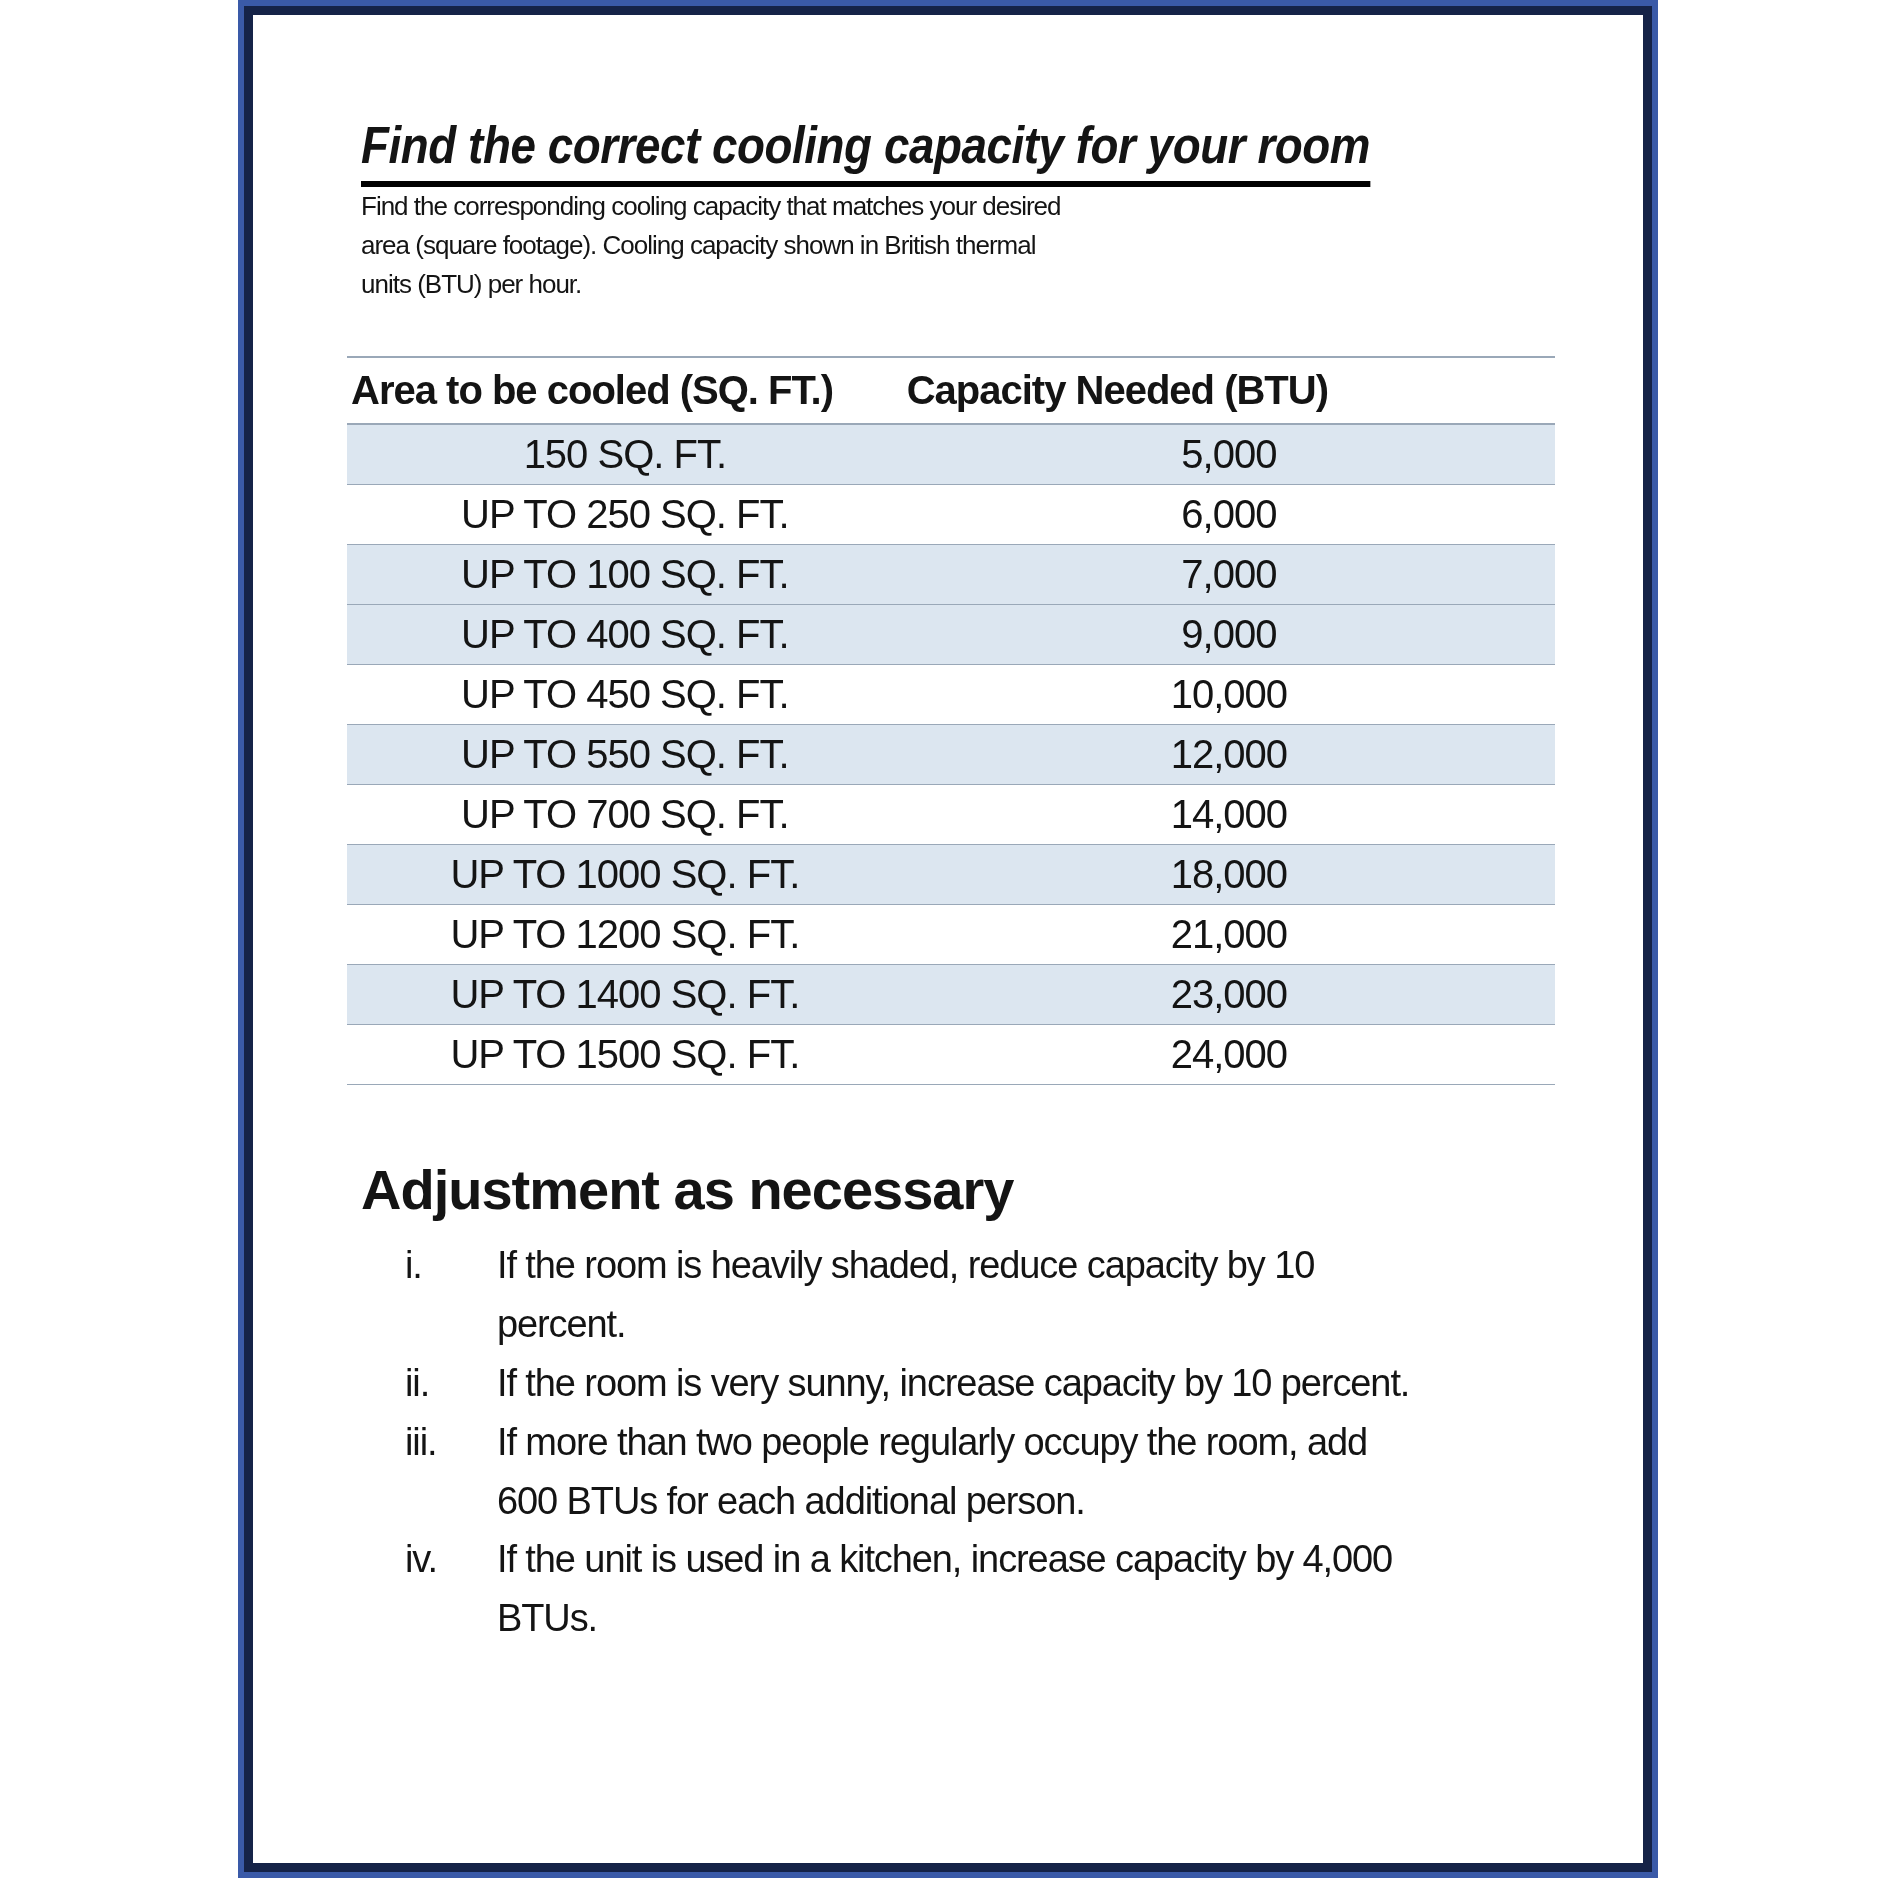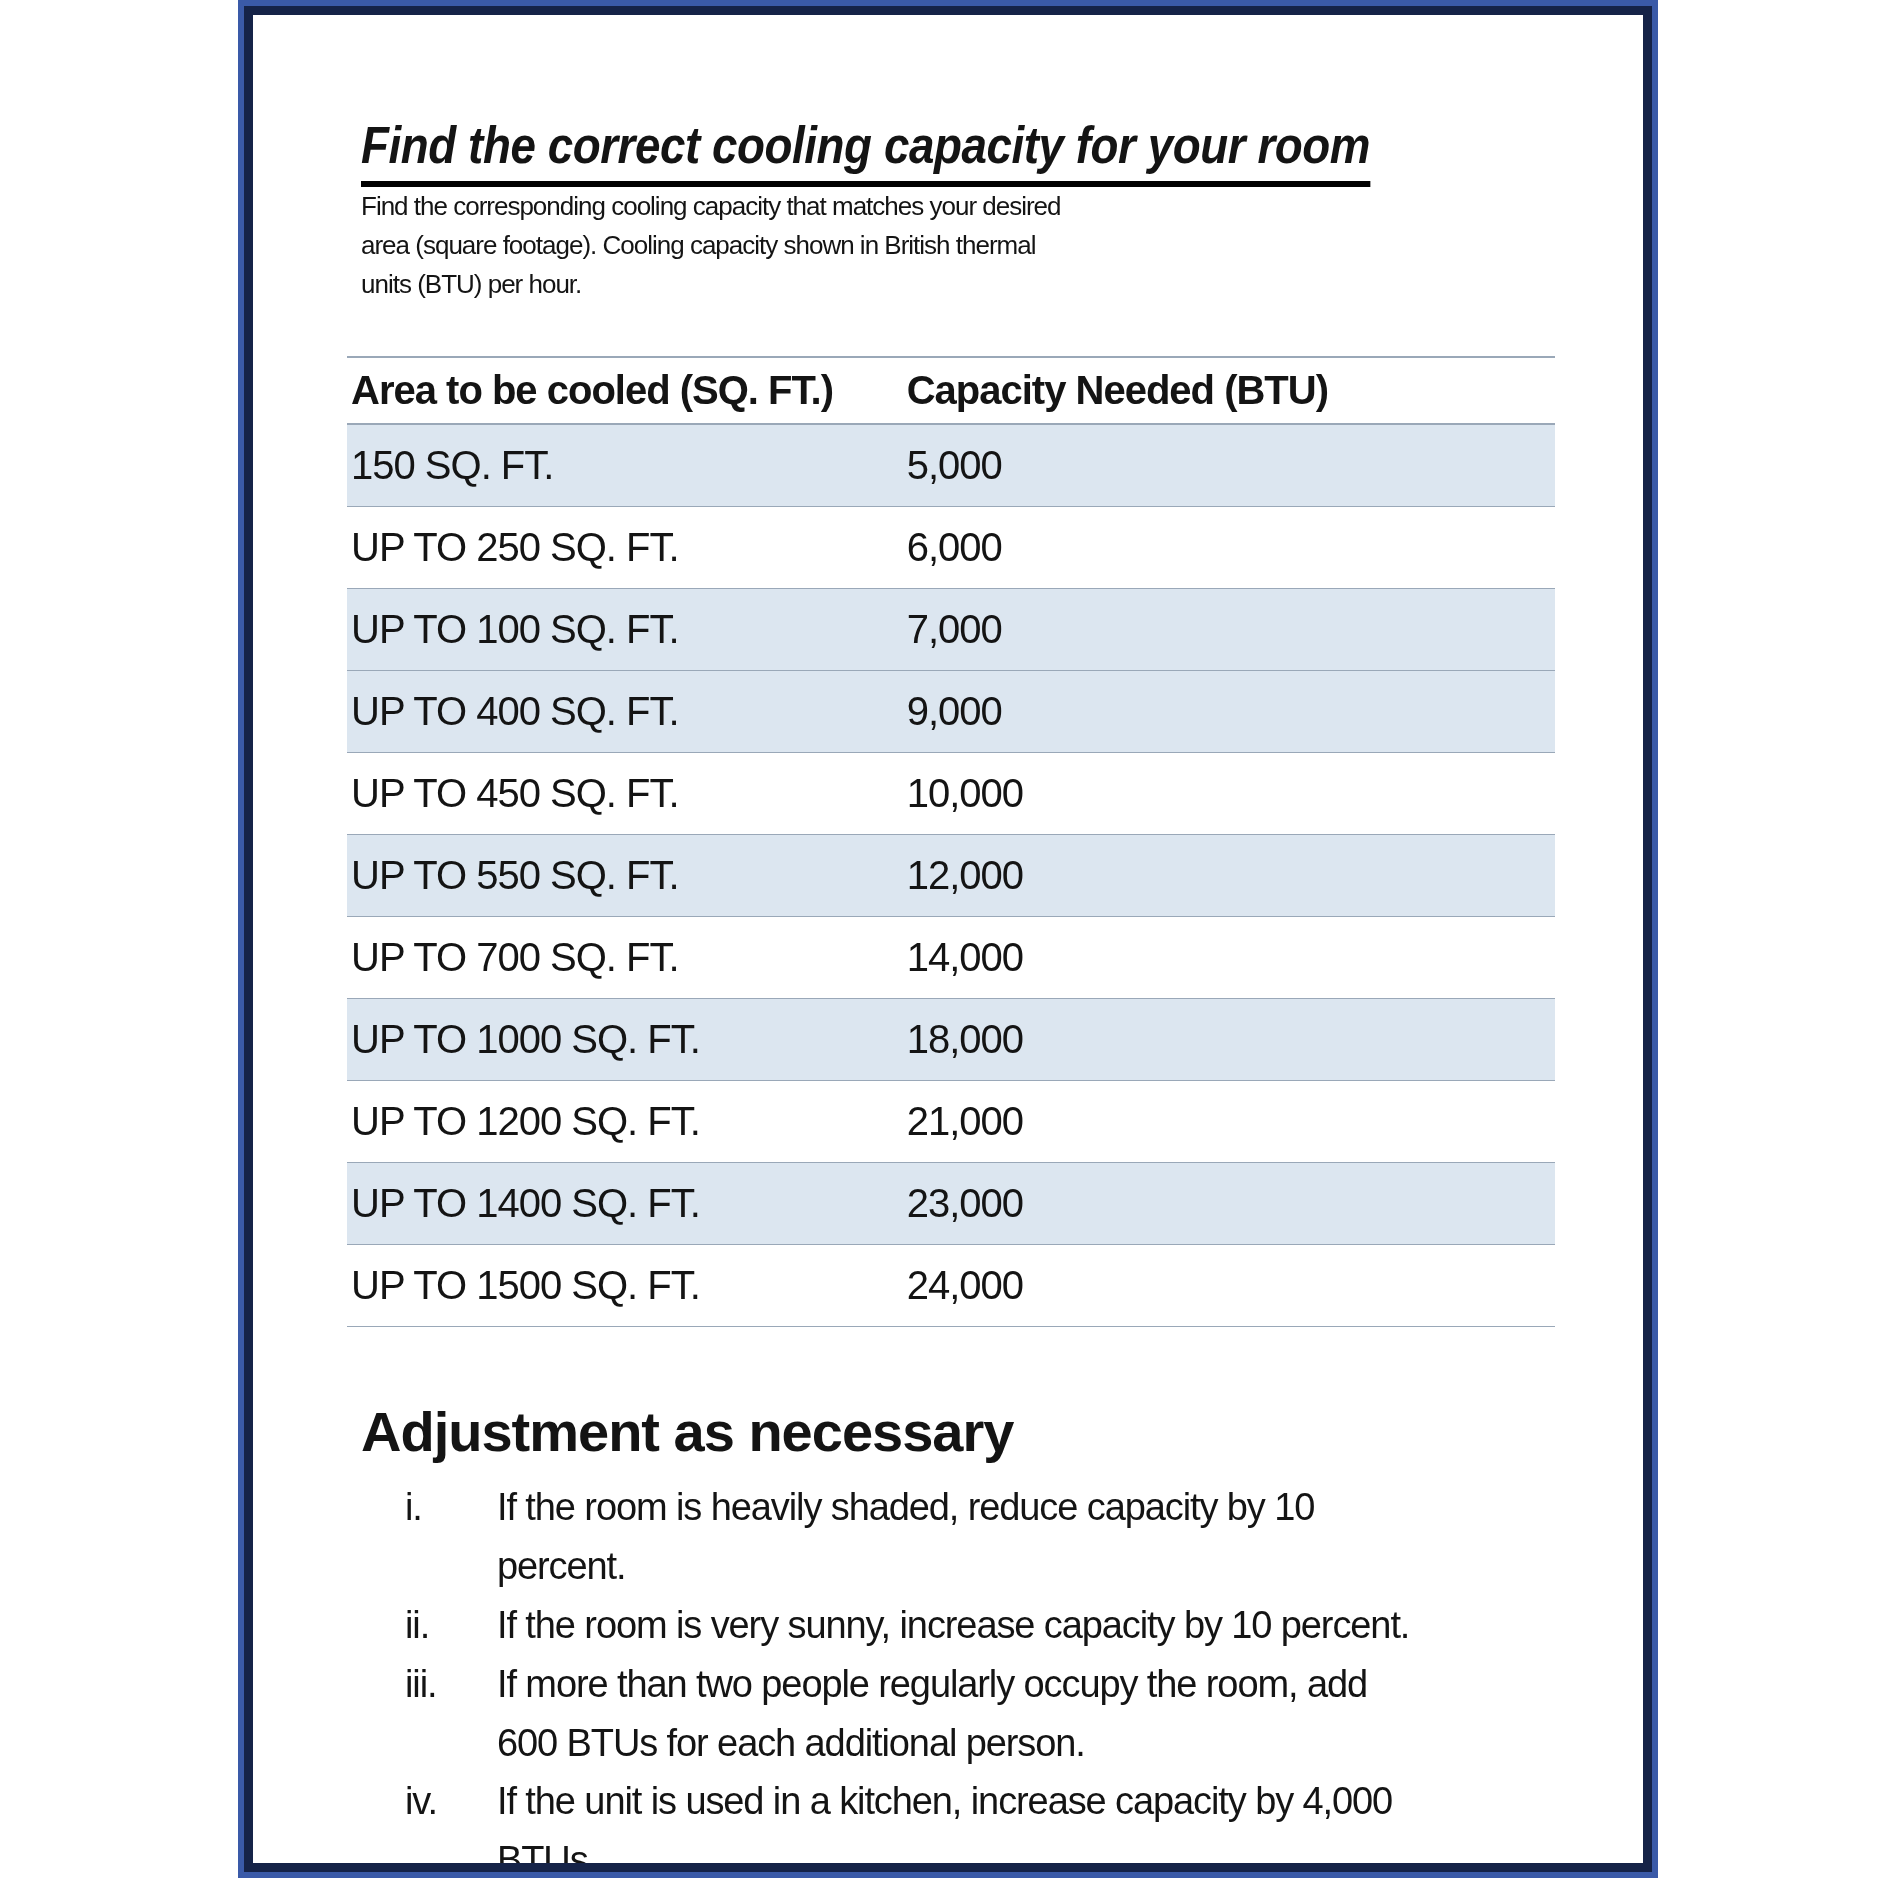--- a/index.html
+++ b/index.html
@@ -42,21 +42,21 @@
     font-size:40px;letter-spacing:-1px;
   }
   table.capacity col.c1{width:46%;}
   table.capacity col.c2{width:54%;}
   table.capacity th{
     font-weight:bold;text-align:left;padding:10px 4px;
     border-top:2px solid var(--grid,#9aa8b8);
     border-bottom:2px solid var(--grid,#9aa8b8);
   }
   table.capacity td{
-    padding:18px 4px;
+    text-align:center;padding:7px 4px;
     border-top:1px solid var(--grid,#9aa8b8);
     border-bottom:1px solid var(--grid,#9aa8b8);
   }
   table.capacity tr.shaded td{background:var(--shade,#dce6f0);}
   
   .section-heading{
     margin-top:72px;
     font-size:56px;font-weight:bold;letter-spacing:-1px;
   }
   .adjust-intro{

